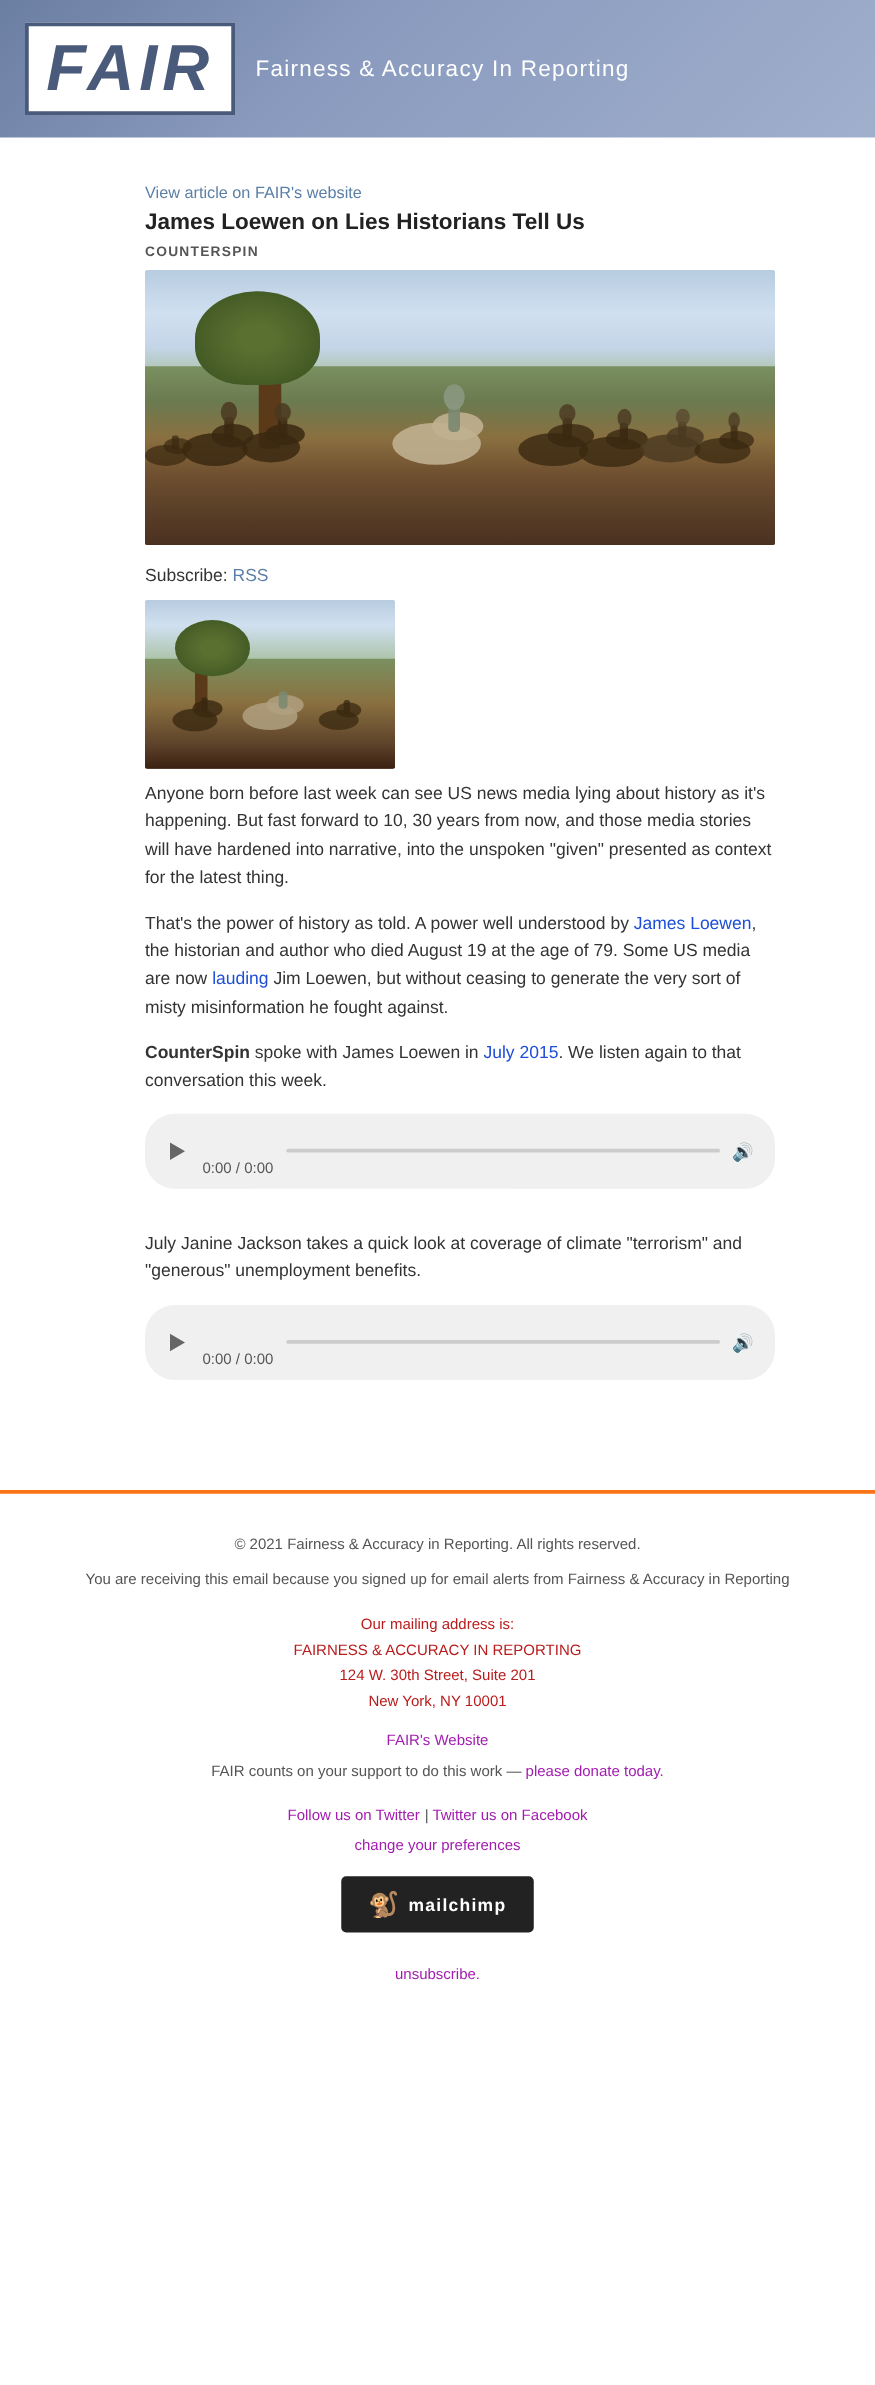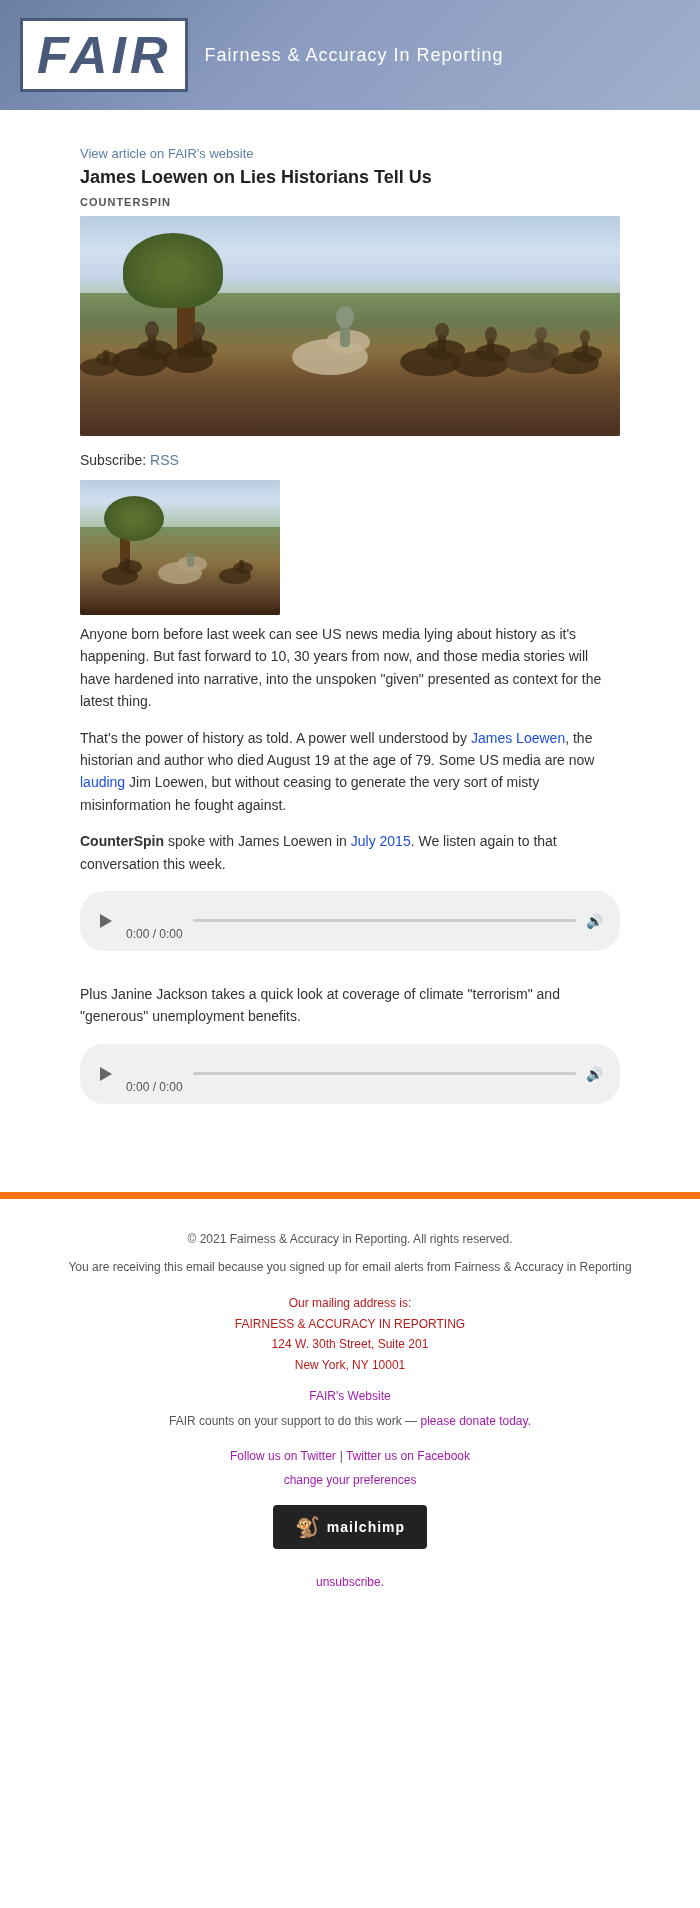--- a/index.html
+++ b/index.html
@@ -36,21 +36,21 @@
     }
     .header-subtitle {
       color: #fff;
       font-size: 18px;
       font-weight: normal;
       letter-spacing: 1px;
     }
 
     
     .content {
-      padding: 20px 80px 20px 80px;
+      padding: 20px 80px 20px 116px;
     }
 
     .article-link {
       color: #5b7fa6;
       text-decoration: none;
       font-size: 13px;
       display: block;
       margin-bottom: 6px;
     }
 
@@ -248,21 +248,21 @@
       justify-content: center;
       color: #666;
       font-size: 14px;
     }
 
     
     .footer {
       background: #fff;
       padding: 30px 60px 20px;
       text-align: center;
-      border-top: 7px solid #f97316;
+      border-top: 3px solid #f97316;
       margin-top: 20px;
     }
     .footer-text {
       font-size: 12px;
       color: #555;
       line-height: 1.7;
       margin-bottom: 8px;
     }
     .footer-address {
       font-size: 12px;
@@ -421,21 +421,21 @@
     </div>
     <span class="time-display">0:00 / 0:00</span>
     <div class="progress-bar">
       <div class="progress-fill"></div>
     </div>
     <div class="volume-icon">🔊</div>
   </div>
 
   <div class="spacer"></div>
 
-  <p class="body-text">Plus Janine Jackson takes a quick look at coverage of climate "terrorism" and "generous" unemployment benefits.</p>
+  <p class="body-text">July Janine Jackson takes a quick look at coverage of climate "terrorism" and "generous" unemployment benefits.</p>
 
   <div class="audio-container">
     <div class="play-btn">
       <div class="play-triangle"></div>
     </div>
     <span class="time-display">0:00 / 0:00</span>
     <div class="progress-bar">
       <div class="progress-fill"></div>
     </div>
     <div class="volume-icon">🔊</div>

